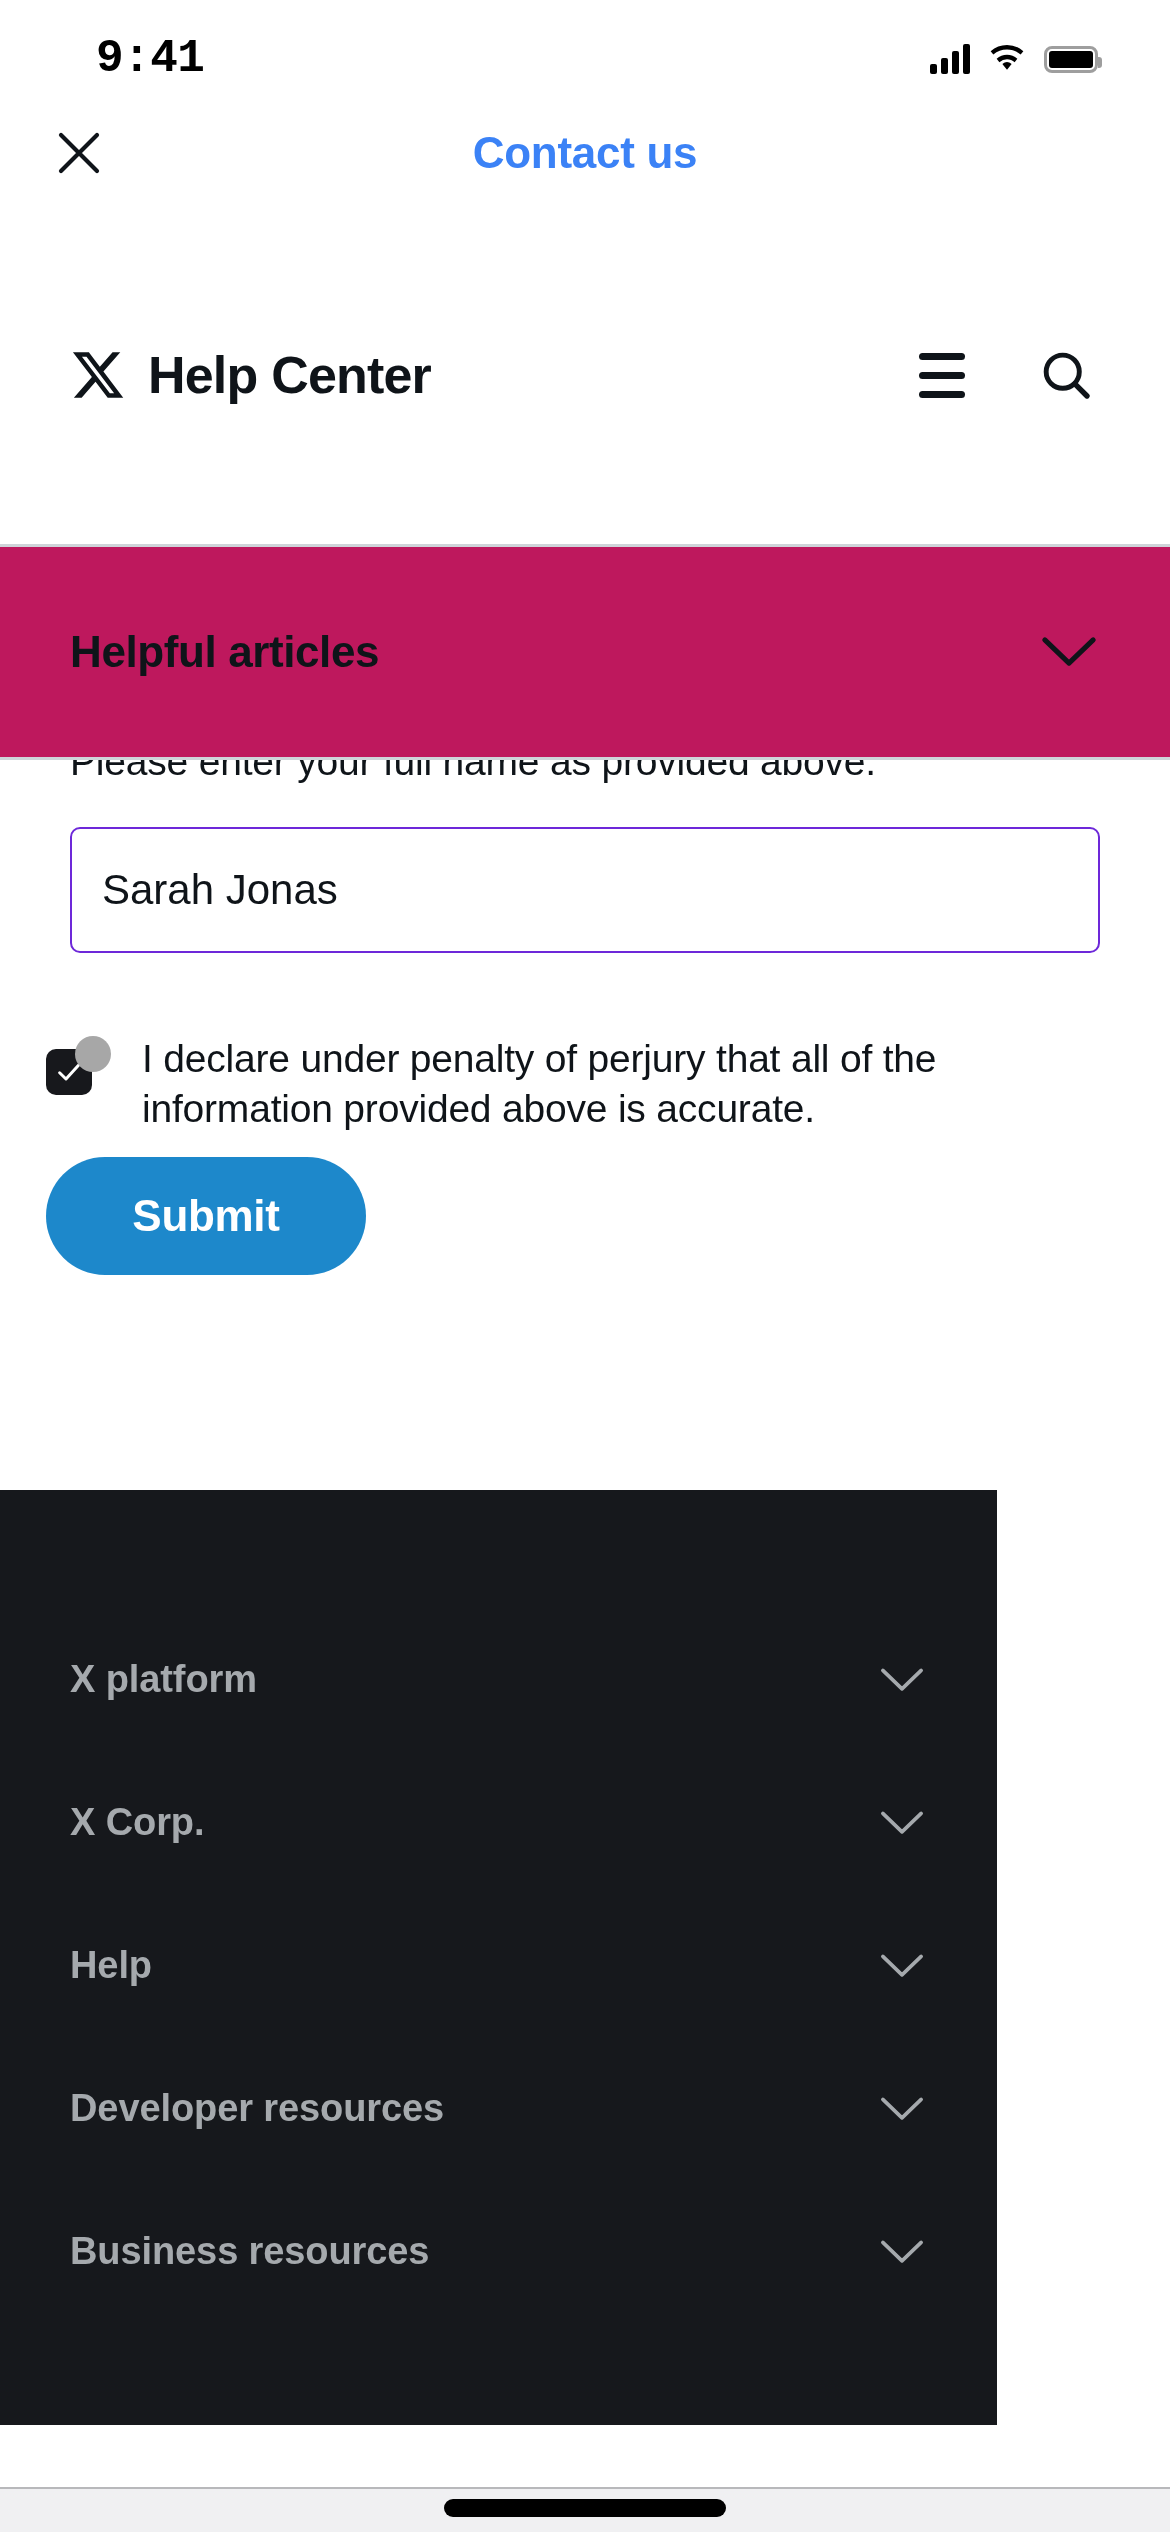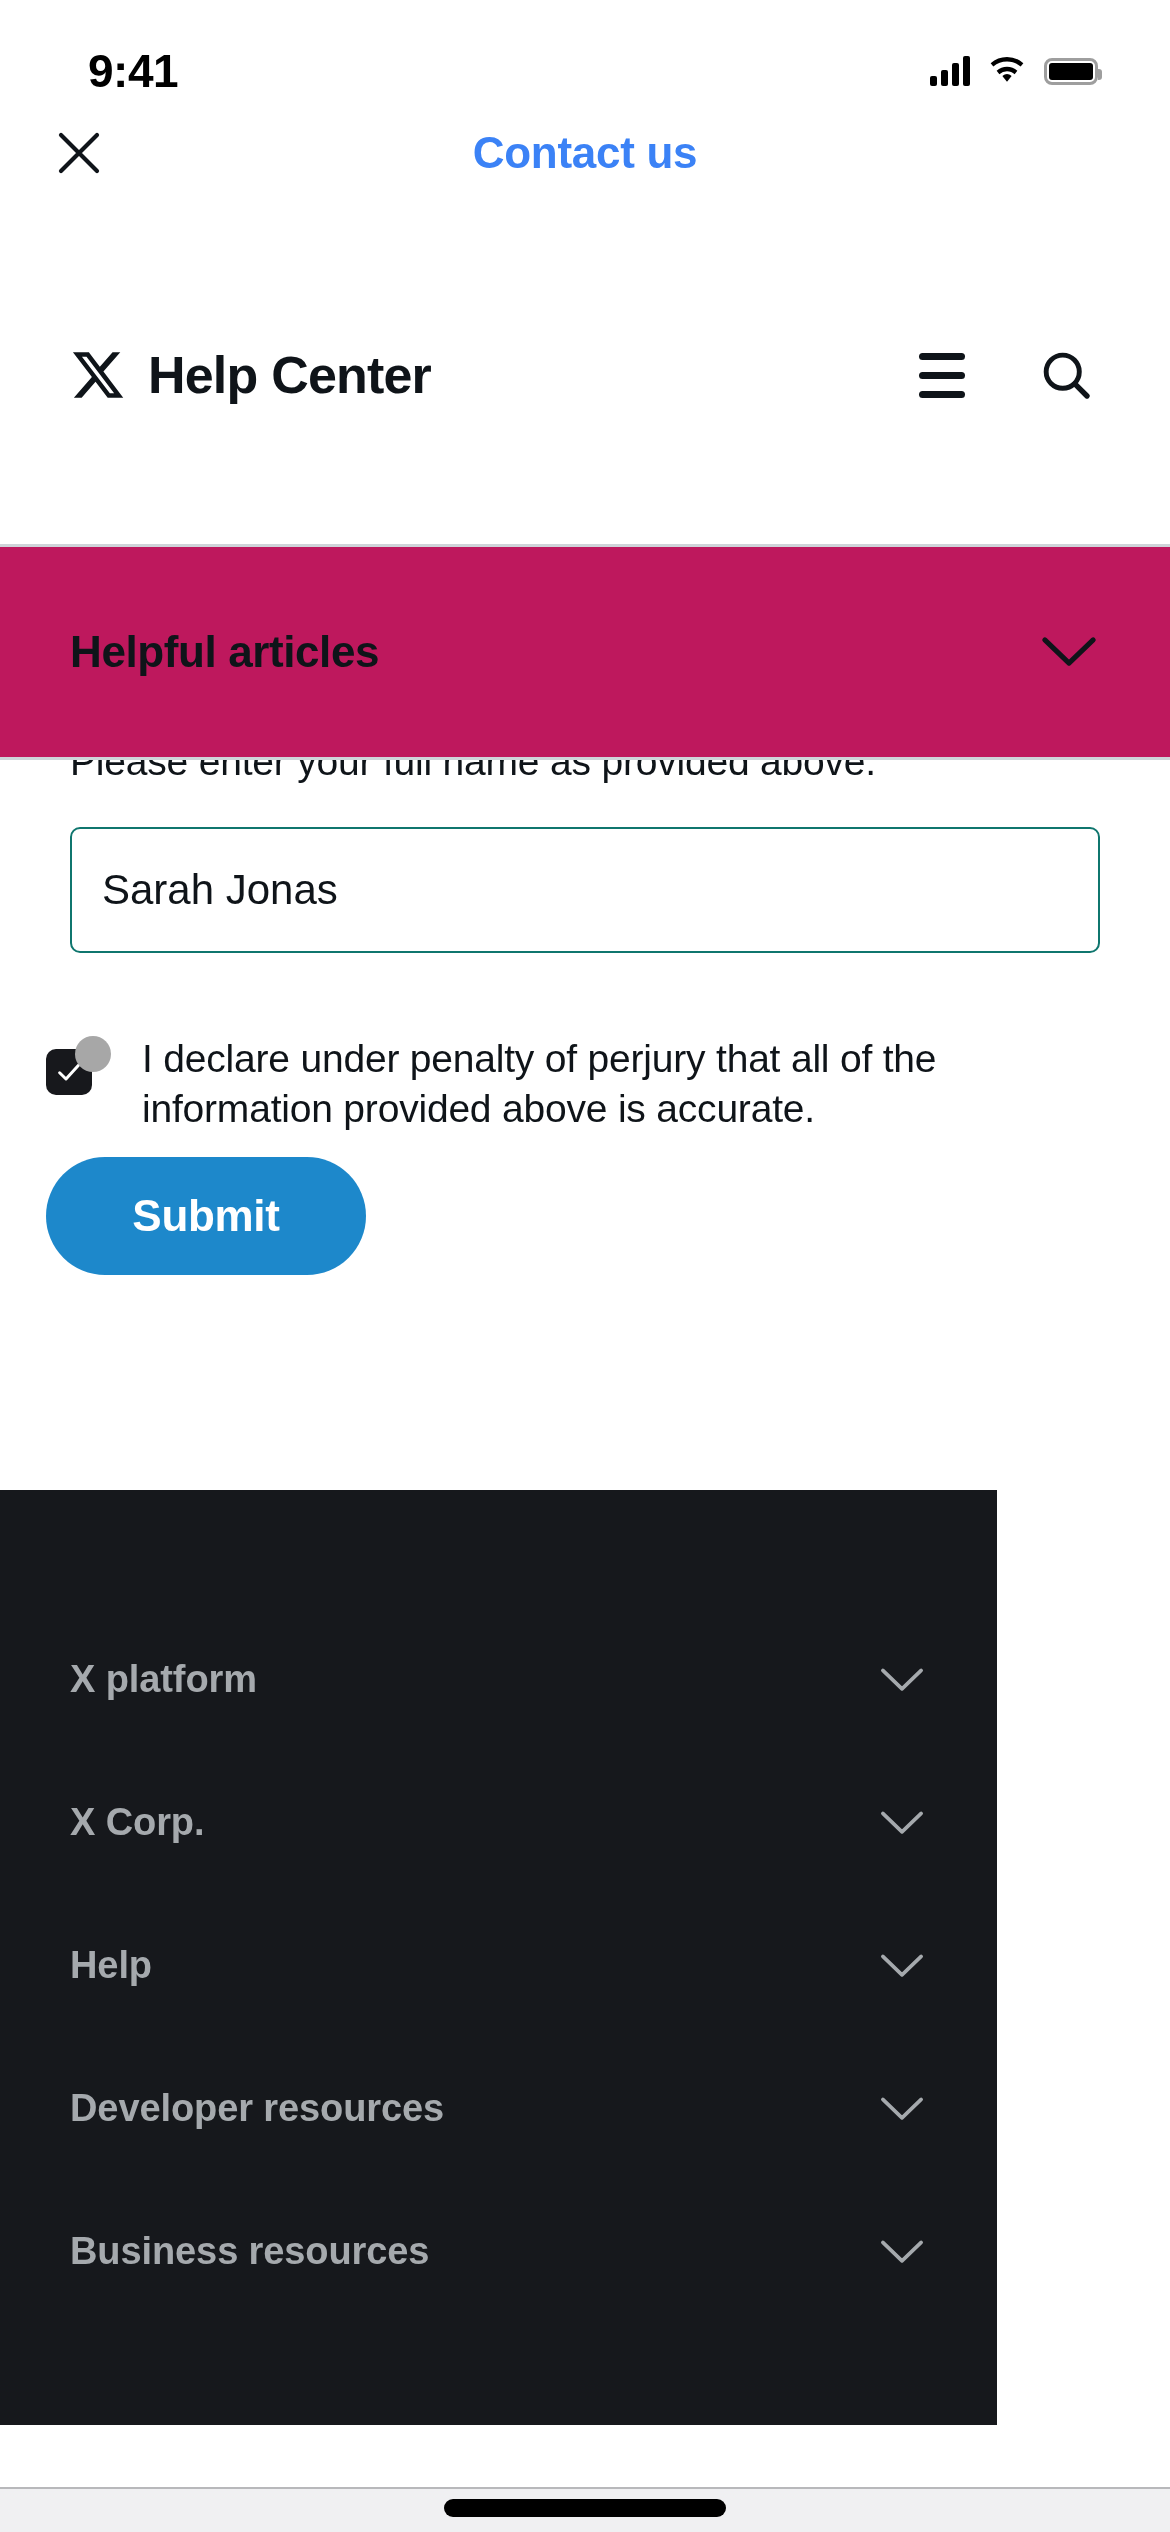--- a/index.html
+++ b/index.html
@@ -7,23 +7,24 @@
     width:1170px; height:2532px;
     background:#ffffff;
     font-family:"Liberation Sans", sans-serif;
     -webkit-font-smoothing:antialiased;
     overflow:hidden;
   }
   .screen { position:relative; width:1170px; height:2532px; background:#fff; }
 
   
   .statusbar {
-    position:absolute; top:16px; left:0; width:1170px; height:100px;
+    position:absolute; top:4px; left:0; width:1170px; height:100px;
     display:flex; align-items:center; justify-content:space-between;
-    padding:0 72px 0 0;
+    padding:0 72px 0 8px;
+    font-family:Liberation Mono, monospace;
   }
   .status-time {
     margin-left:88px; font-size:46px; font-weight:700;
     color:#000; letter-spacing:-0.5px; line-height:1;
     padding-top:10px;
   }
   .status-icons { display:flex; align-items:center; gap:18px; padding-top:10px; }
   .bars { display:flex; align-items:flex-end; gap:4px; height:30px; }
   .bars i { display:block; width:7px; background:#000; border-radius:2px; }
   .bars i:nth-child(1){height:10px;}
@@ -85,21 +86,21 @@
     position:absolute; top:757px; left:0; width:1170px; height:733px;
     background:#fff; overflow:hidden;
   }
   .field-help {
     position:absolute; top:-17px; left:70px;
     font-size:39px; color:#0f1419; letter-spacing:-0.2px; white-space:nowrap;
   }
   .text-input {
     position:absolute; top:70px; left:70px;
     width:1030px; height:126px;
-    border:2px solid #0f766e; border-radius:10px;
+    border:2px solid #6d28d9; border-radius:10px;
     background:#fff; font-family:"Liberation Sans", sans-serif;
     font-size:42px; color:#0f1419; padding:0 30px; outline:none;
   }
 
   .declare-row {
     position:absolute; top:277px; left:46px; width:1080px;
     display:flex; align-items:flex-start; gap:16px;
   }
   .checkbox {
     position:relative; flex:0 0 auto;

